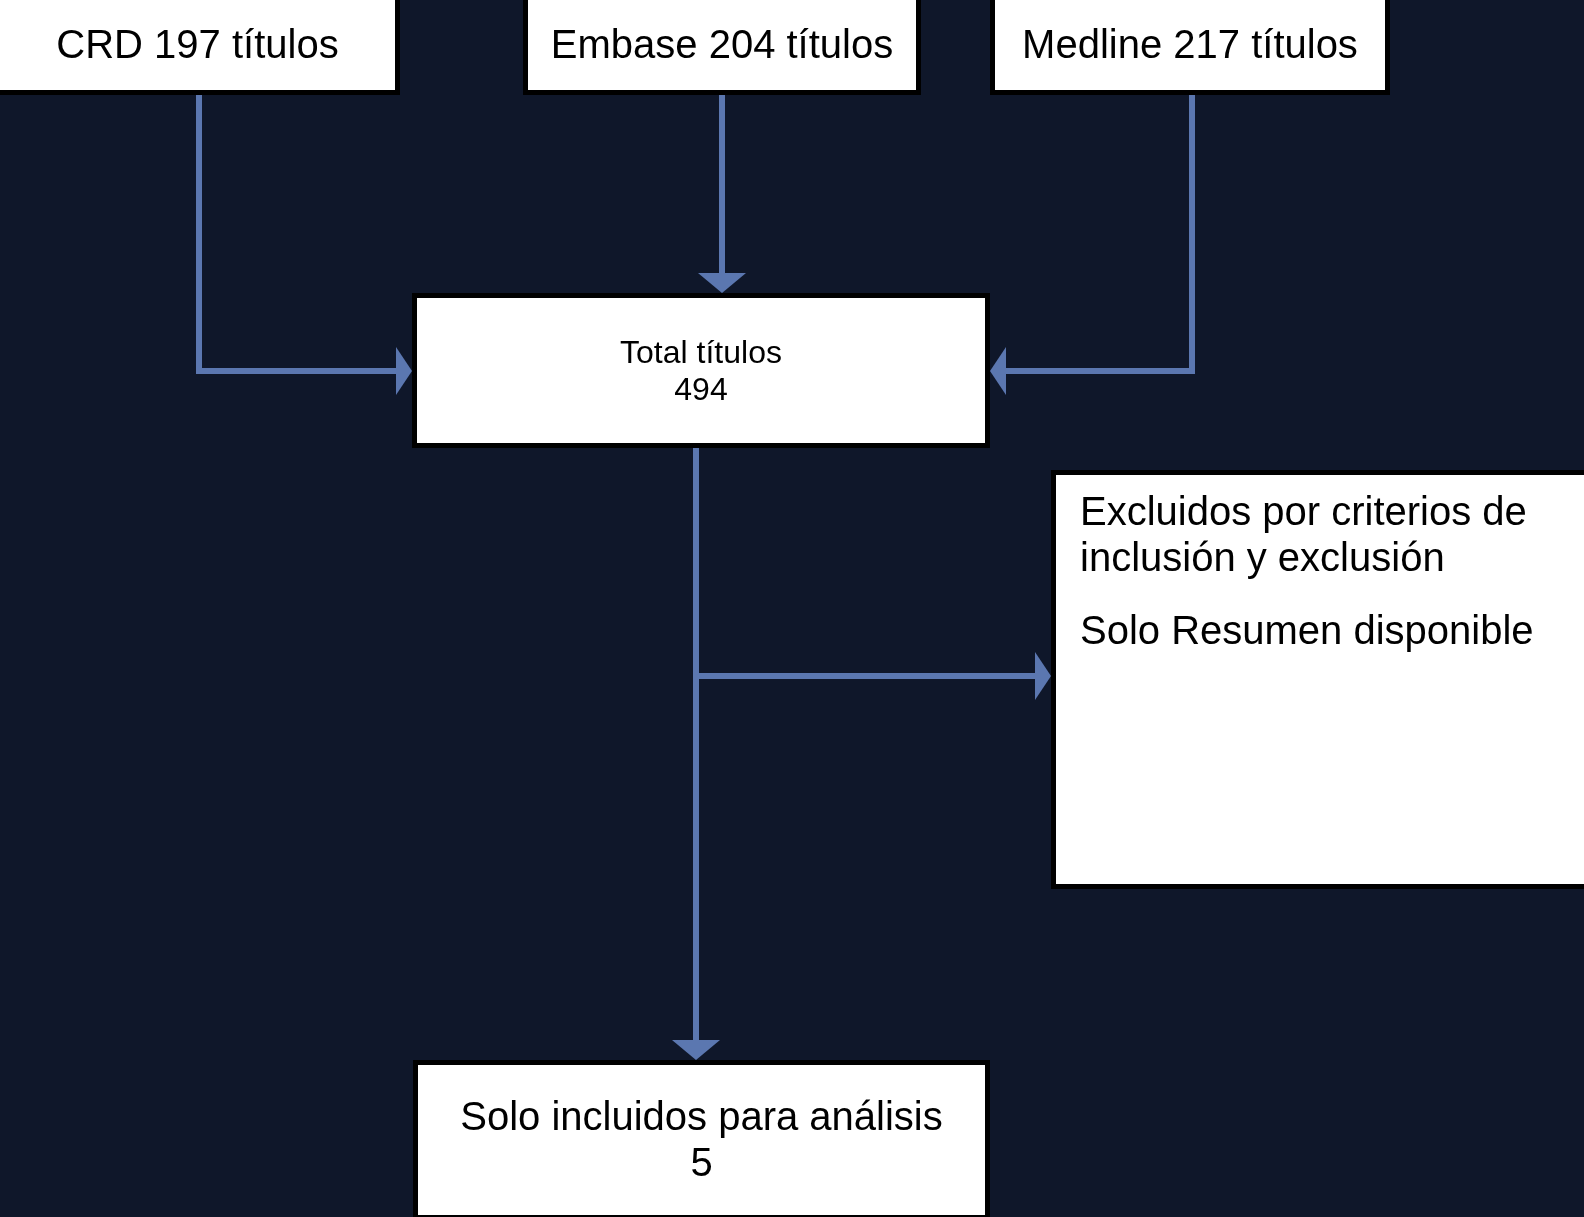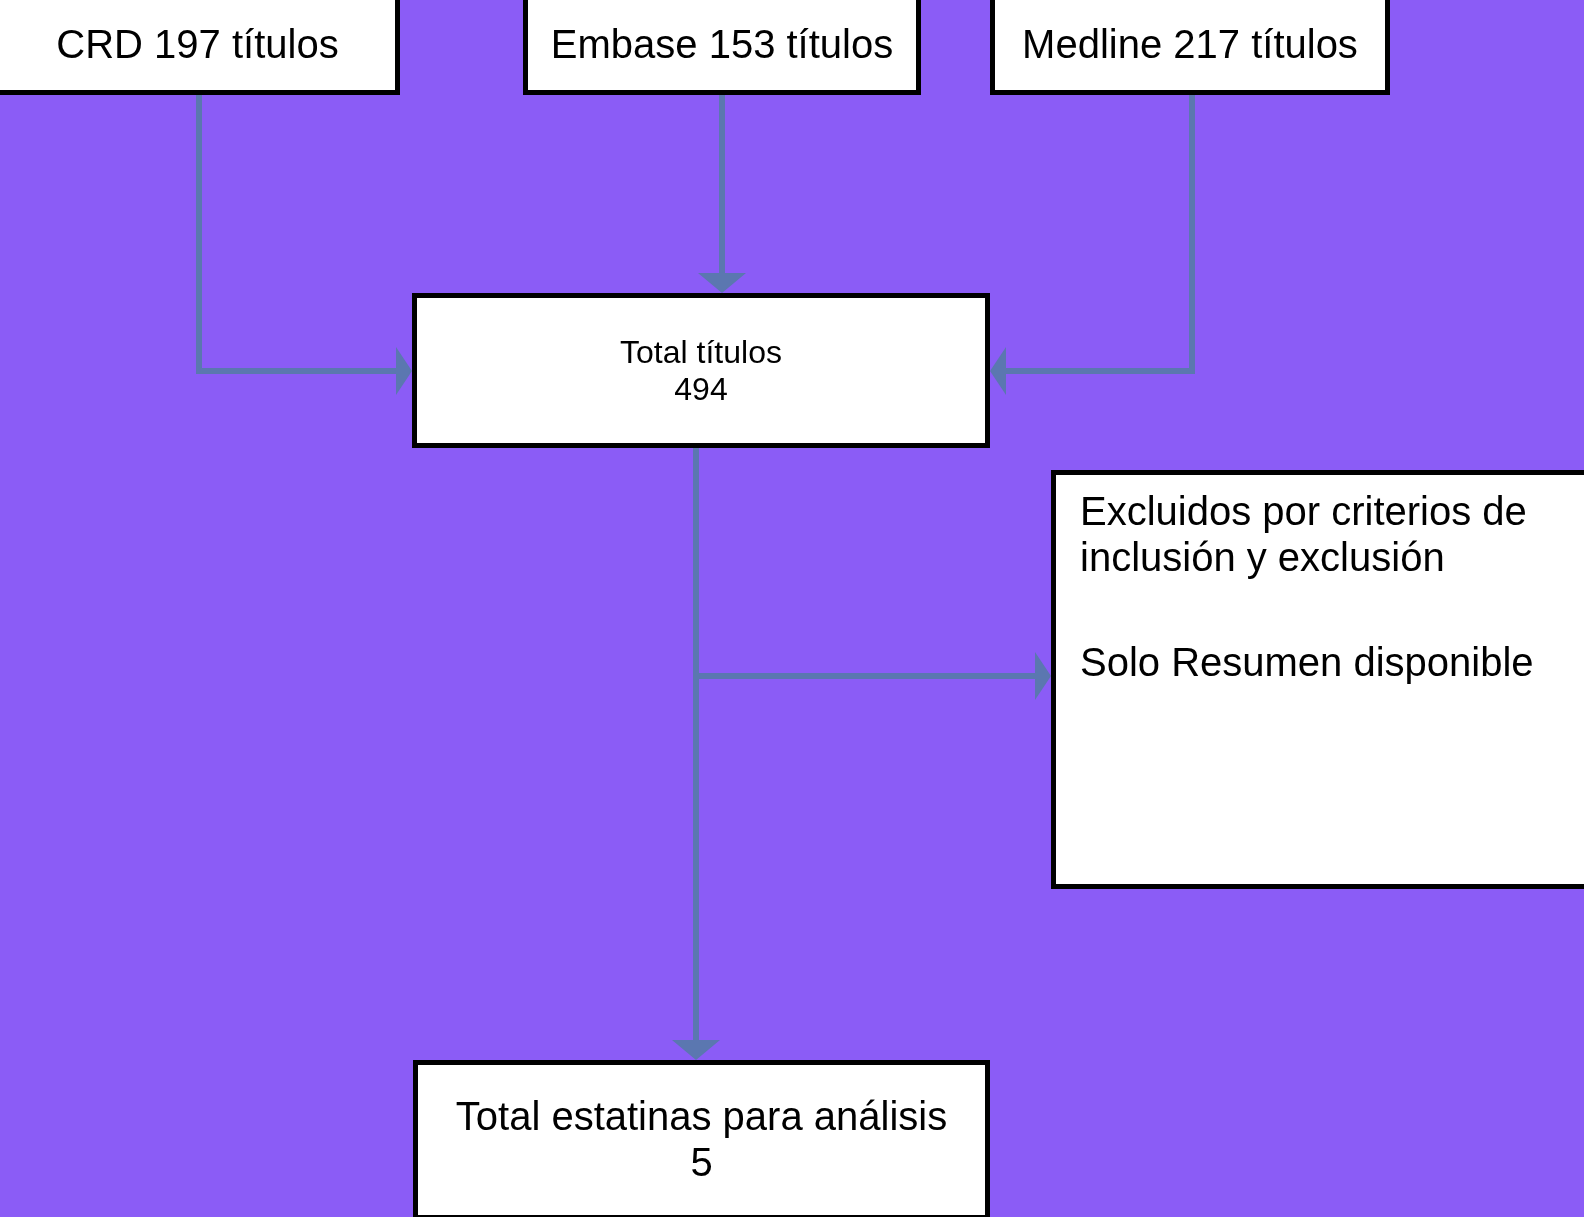--- a/index.html
+++ b/index.html
@@ -5,21 +5,21 @@
 <style>
   html, body {
     margin: 0;
     padding: 0;
     background: #ffffff;
   }
   #stage {
     position: relative;
     width: 1584px;
     height: 1217px;
-    background: #8b5cf6;
+    background: #0f172a;
     overflow: hidden;
     font-family: "Liberation Sans", sans-serif;
   }
   
   #connectors {
     position: absolute;
     left: 0;
     top: 0;
     width: 1584px;
     height: 1217px;
@@ -75,21 +75,21 @@
     font-size: 40px;
     padding: 14px 0 14px 24px;
     justify-content: flex-start;
   }
   #box-excluded .reason {
     display: block;
     margin-bottom: 28px;
     max-width: 485px;
   }
   #box-excluded .reason:last-child { margin-bottom: 0; }
-  #box-excluded .reason.spaced-above { margin-top: 32px; }
+  #box-excluded .reason.spaced-above { }
 
   
   #box-included {
     left: 413px;
     top: 1060px;
     width: 577px;
     height: 160px;
     font-size: 40px;
   }
   #box-included .line { display: block; }
@@ -130,35 +130,35 @@
       <path d="M 696 676 L 1035 676" fill="none" stroke="#5b77b0" stroke-width="6"></path>
       <path d="M 1035 652 L 1035 700 L 1051 676 z" fill="#5b77b0"></path>
     </g>
   </svg>
 
   <div class="box src-box center-text" id="box-crd">
     <span>CRD 197 títulos</span>
   </div>
 
   <div class="box src-box center-text" id="box-embase">
-    <span>Embase 153 títulos</span>
+    <span>Embase 204 títulos</span>
   </div>
 
   <div class="box src-box center-text" id="box-medline">
     <span>Medline 217 títulos</span>
   </div>
 
   <div class="box center-text" id="box-total">
     <span class="line">Total títulos</span>
     <span class="line">494</span>
   </div>
 
   <div class="box left-text" id="box-excluded">
     <span class="reason">Excluidos por criterios de inclusión y exclusión</span>
     <span class="reason spaced-above">Solo Resumen disponible</span>
   </div>
 
   <div class="box center-text" id="box-included">
-    <span class="line">Total estatinas para análisis</span>
+    <span class="line">Solo incluidos para análisis</span>
     <span class="line">5</span>
   </div>
 
 </div>
 
 </body></html>

